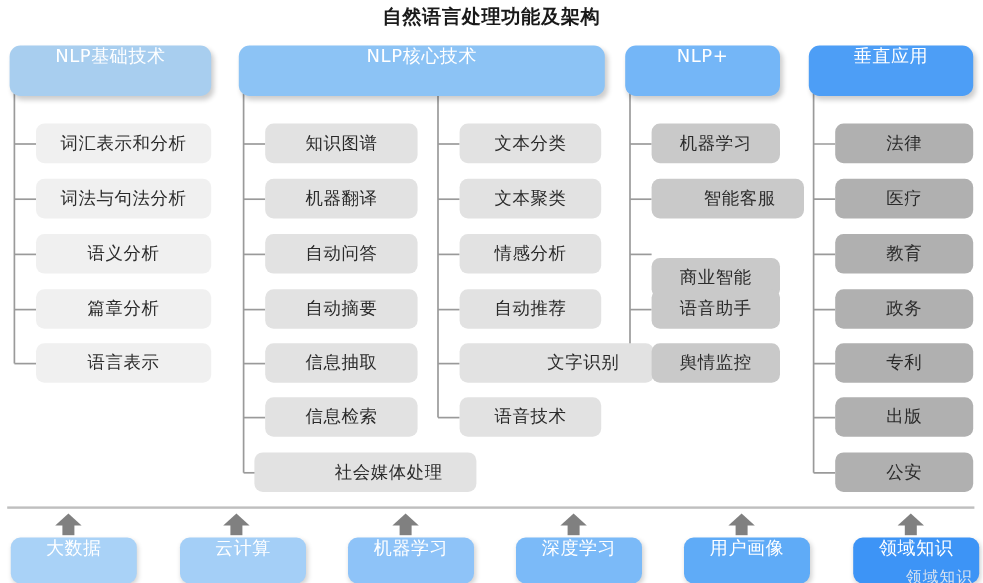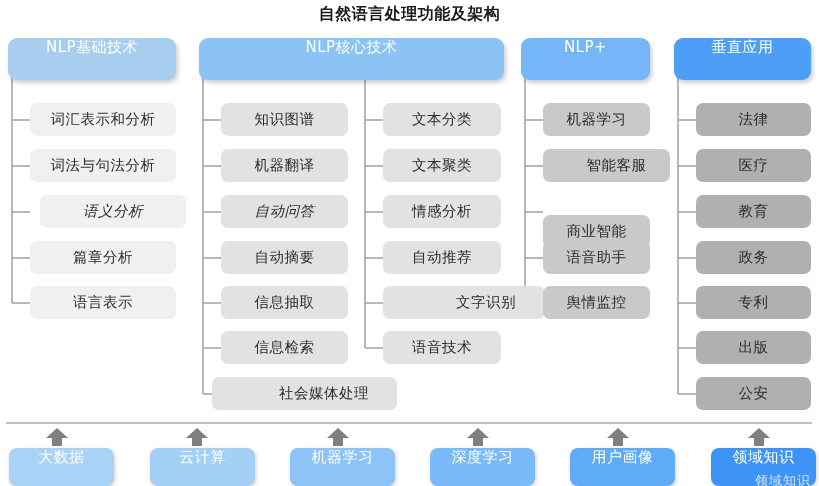--- a/index.html
+++ b/index.html
@@ -197,37 +197,37 @@
   <div class="col-header" style="left: 674px; top: 38px; width: 137px; background: rgb(77, 158, 246);">
     <span>垂直应用</span>
   </div>
 
   <div class="item" style="left: 30px; top: 103px; width: 146px; background: rgb(240, 240, 240);">
     <span>词汇表示和分析</span>
     </div>
   <div class="item" style="left: 30px; top: 149px; width: 146px; background: rgb(240, 240, 240);">
     <span>词法与句法分析</span>
     </div>
-  <div class="item" style="left: 40px; top: 195px; width: 146px; background: rgb(240, 240, 240); font-style: italic;">
+  <div class="item" style="left: 30px; top: 195px; width: 146px; background: rgb(240, 240, 240);">
     <span>语义分析</span>
     </div>
   <div class="item" style="left: 30px; top: 241px; width: 146px; background: rgb(240, 240, 240);">
     <span>篇章分析</span>
     </div>
   <div class="item" style="left: 30px; top: 286px; width: 146px; background: rgb(240, 240, 240);">
     <span>语言表示</span>
     </div>
 
   <div class="item" style="left: 221px; top: 103px; width: 127px; background: rgb(226, 226, 226);">
     <span>知识图谱</span>
     </div>
   <div class="item" style="left: 221px; top: 149px; width: 127px; background: rgb(226, 226, 226);">
     <span>机器翻译</span>
     </div>
-  <div class="item" style="left: 221px; top: 195px; width: 127px; background: rgb(226, 226, 226); font-style: italic;">
+  <div class="item" style="left: 221px; top: 195px; width: 127px; background: rgb(226, 226, 226);">
     <span>自动问答</span>
     </div>
   <div class="item" style="left: 221px; top: 241px; width: 127px; background: rgb(226, 226, 226);">
     <span>自动摘要</span>
     </div>
   <div class="item" style="left: 221px; top: 286px; width: 127px; background: rgb(226, 226, 226);">
     <span>信息抽取</span>
     </div>
   <div class="item" style="left: 221px; top: 331px; width: 127px; background: rgb(226, 226, 226);">
     <span>信息检索</span>

